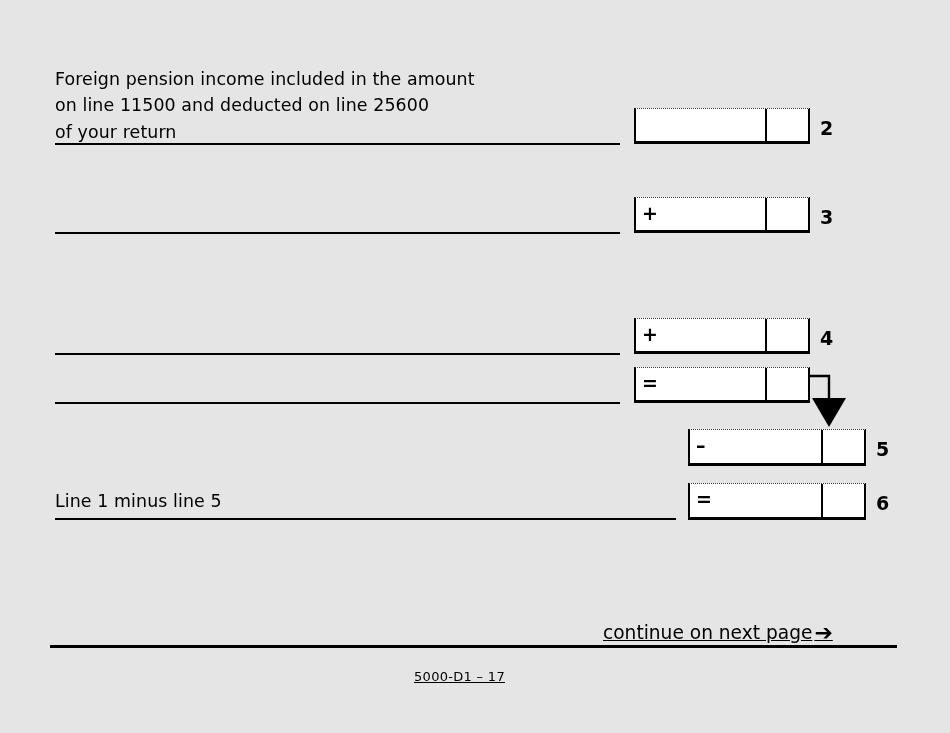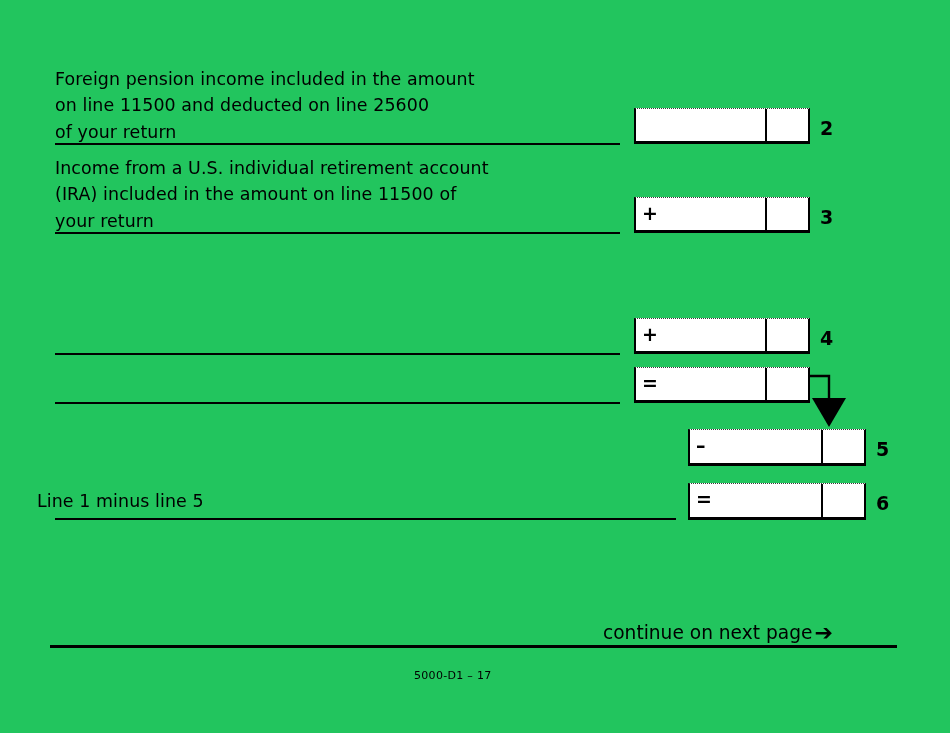--- a/index.html
+++ b/index.html
@@ -8,21 +8,21 @@
     background: #ffffff;
   }
   body {
     font-family: "DejaVu Sans", "Liberation Sans", sans-serif;
     color: #000000;
   }
   #page {
     position: relative;
     width: 950px;
     height: 733px;
-    background: #22c55e;
+    background: #e5e5e5;
     overflow: hidden;
   }
 
   
   .desc {
     position: absolute;
     font-size: 17.4px;
     line-height: 26.4px;
     color: #000;
     white-space: pre-line;
@@ -80,61 +80,60 @@
   
   .connector { position: absolute; }
 
   
   .continue {
     position: absolute;
     font-size: 18.6px;
     color: #000;
     line-height: 1;
     white-space: nowrap;
+    text-decoration: underline;
   }
   .continue .arrowglyph {
     font-size: 22px;
     font-weight: 700;
     vertical-align: -1px;
     margin-left: 2px;
   }
   .footrule {
     position: absolute;
     background: #000;
     height: 3px;
   }
   .formid {
     position: absolute;
-    font-size: 11px;
+    font-size: 13px;
     color: #000;
     line-height: 1;
     letter-spacing: 0.3px;
+    text-decoration: underline;
   }
 </style>
 </head>
 <body>
 
 <div id="page">
 
   <div class="desc" style="left:55px; top:66px; width:580px;">Foreign pension income included in the amount
 on line 11500 and deducted on line 25600
 of your return</div>
   <div class="rule" style="left:55px; top:143px; width:565px;"></div>
 
   <div class="amountbox" style="left:634px; top:108px; width:176px; height:36px;">
     <div class="dollars" style="width:131px;">
       <span class="op"></span>
     </div>
     <div class="cents"></div>
   </div>
   <div class="linenum" style="left:820px; top:119px;">2</div>
 
-  <div class="desc" style="left:55px; top:155px; width:580px;">Income from a U.S. individual retirement account
-(IRA) included in the amount on line 11500 of
-your return</div>
   <div class="rule" style="left:55px; top:232px; width:565px;"></div>
 
   <div class="amountbox" style="left:634px; top:197px; width:176px; height:36px;">
     <div class="dollars" style="width:131px;">
       <span class="op">+</span>
     </div>
     <div class="cents"></div>
   </div>
   <div class="linenum" style="left:820px; top:208px;">3</div>
 
@@ -163,21 +162,21 @@
   </svg>
 
   <div class="amountbox" style="left:688px; top:429px; width:178px; height:37px;">
     <div class="dollars" style="width:133px;">
       <span class="op">–</span>
     </div>
     <div class="cents"></div>
   </div>
   <div class="linenum" style="left:876px; top:440px;">5</div>
 
-  <div class="desc" style="left:37px; top:488px; width:600px;">Line 1 minus line 5</div>
+  <div class="desc" style="left:55px; top:488px; width:600px;">Line 1 minus line 5</div>
   <div class="rule" style="left:55px; top:518px; width:621px;"></div>
 
   <div class="amountbox" style="left:688px; top:483px; width:178px; height:37px;">
     <div class="dollars" style="width:133px;">
       <span class="op">=</span>
     </div>
     <div class="cents"></div>
   </div>
   <div class="linenum" style="left:876px; top:494px;">6</div>
 

